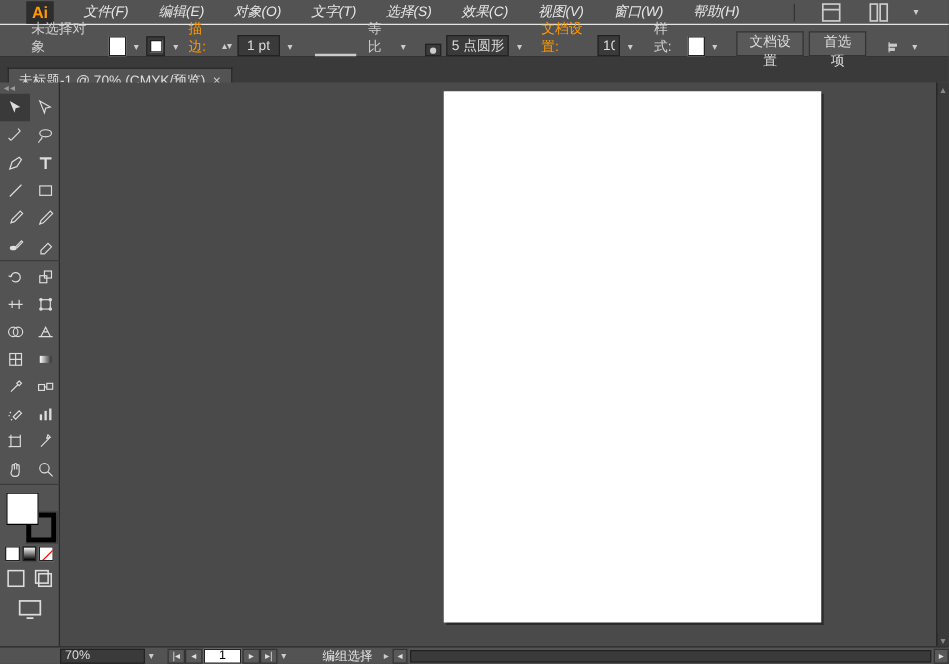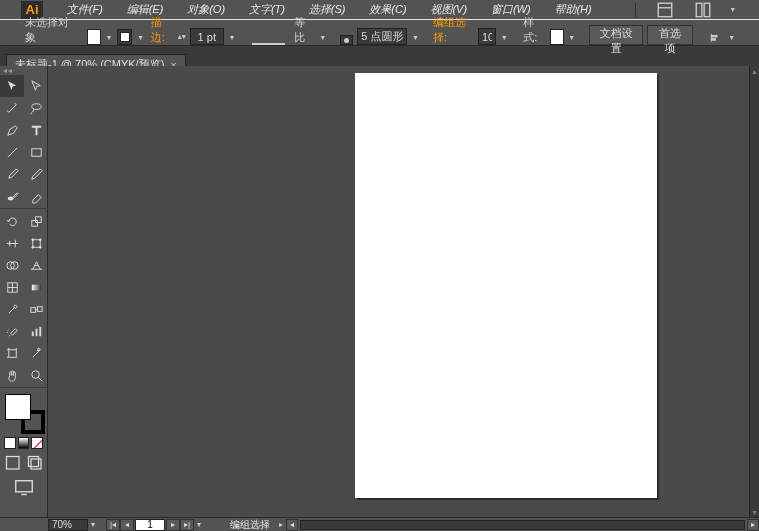--- a/index.html
+++ b/index.html
@@ -58,21 +58,21 @@
   .canvas-area { flex:1; background:#4a4a4a; position:relative; overflow:hidden;}
   .artboard { position:absolute; left:307px; top:7px; width:302px; height:425px; background:#fff; box-shadow: 2px 2px 0 rgba(0,0,0,.4);}
   
   .right-rail { position:absolute; right:0; top:66px; bottom:14px; width:10px; background:#3a3a3a; border-left:1px solid #222;}
   .right-rail .sb-arrow { height:10px; display:flex; align-items:center; justify-content:center; color:#888; font-size:8px; cursor:pointer;}
   .right-rail .sb-track { position:absolute; top:10px; bottom:10px; left:0; right:0; background:#3a3a3a;}
   .right-rail .sb-bottom { position:absolute; bottom:0; left:0; right:0;}
   
   
   .statusbar { position:absolute; bottom:0; left:0; right:0; height:14px; background:#535353; border-top:1px solid #2a2a2a; display:flex; align-items:center; font-size:10px; color:#ddd;}
-  .status-zoom { width:40px; background:#3a3a3a; border:1px solid #222; height:12px; display:flex; align-items:center; padding:0 3px; margin-left:48px;}
+  .status-zoom { width:68px; background:#3a3a3a; border:1px solid #222; height:12px; display:flex; align-items:center; padding:0 3px; margin-left:48px;}
   .nav-btn { width:14px; height:12px; background:#595959; border:1px solid #333; display:flex; align-items:center; justify-content:center; cursor:pointer; font-size:8px; color:#ddd; margin:0 0;}
   .status-page { width:30px; height:12px; background:#fff; color:#000; text-align:center; font-size:10px; border:1px solid #222; margin:0 1px;}
   .status-gap { width:20px;}
   .status-label { padding: 0 6px; color:#e8e8e8;}
   .hsb-track { flex:1; height:10px; background:#3a3a3a; border:1px solid #222; margin:0 2px; position:relative;}
   .hsb-arrow { width:12px; height:12px; background:#595959; border:1px solid #333; display:flex; align-items:center; justify-content:center; font-size:8px; cursor:pointer;}
   
   .ctrl-input.num { width:34px;margin-top:20px;}
   .ctrl-input.wide { width:50px;}
 </style>
@@ -124,21 +124,21 @@
   <div class="stroke-line"></div>
   <span class="ctrl-label">等比</span>
   <div class="dd-arrow">▾</div>
   <div style="width:6px"></div>
   <div class="brush-preview">
       <span></span>
     </div>
   <input class="ctrl-input wide" value="5 点圆形" style="">
   <div class="dd-arrow">▾</div>
   <div style="width:4px"></div>
-  <span class="ctrl-label orange">编组选择:</span>
+  <span class="ctrl-label orange">文档设置:</span>
   <input class="ctrl-input num" style="width: 18px;" value="100%">
   <div class="dd-arrow">▾</div>
   <div style="width:6px"></div>
   <span class="ctrl-label">样式:</span>
   <div class="style-swatch"></div>
   <div class="dd-arrow">▾</div>
   <div style="width:6px"></div>
   <button class="ctrl-btn">文档设置</button>
   <button class="ctrl-btn">首选项</button>
   <div style="width:4px"></div>

